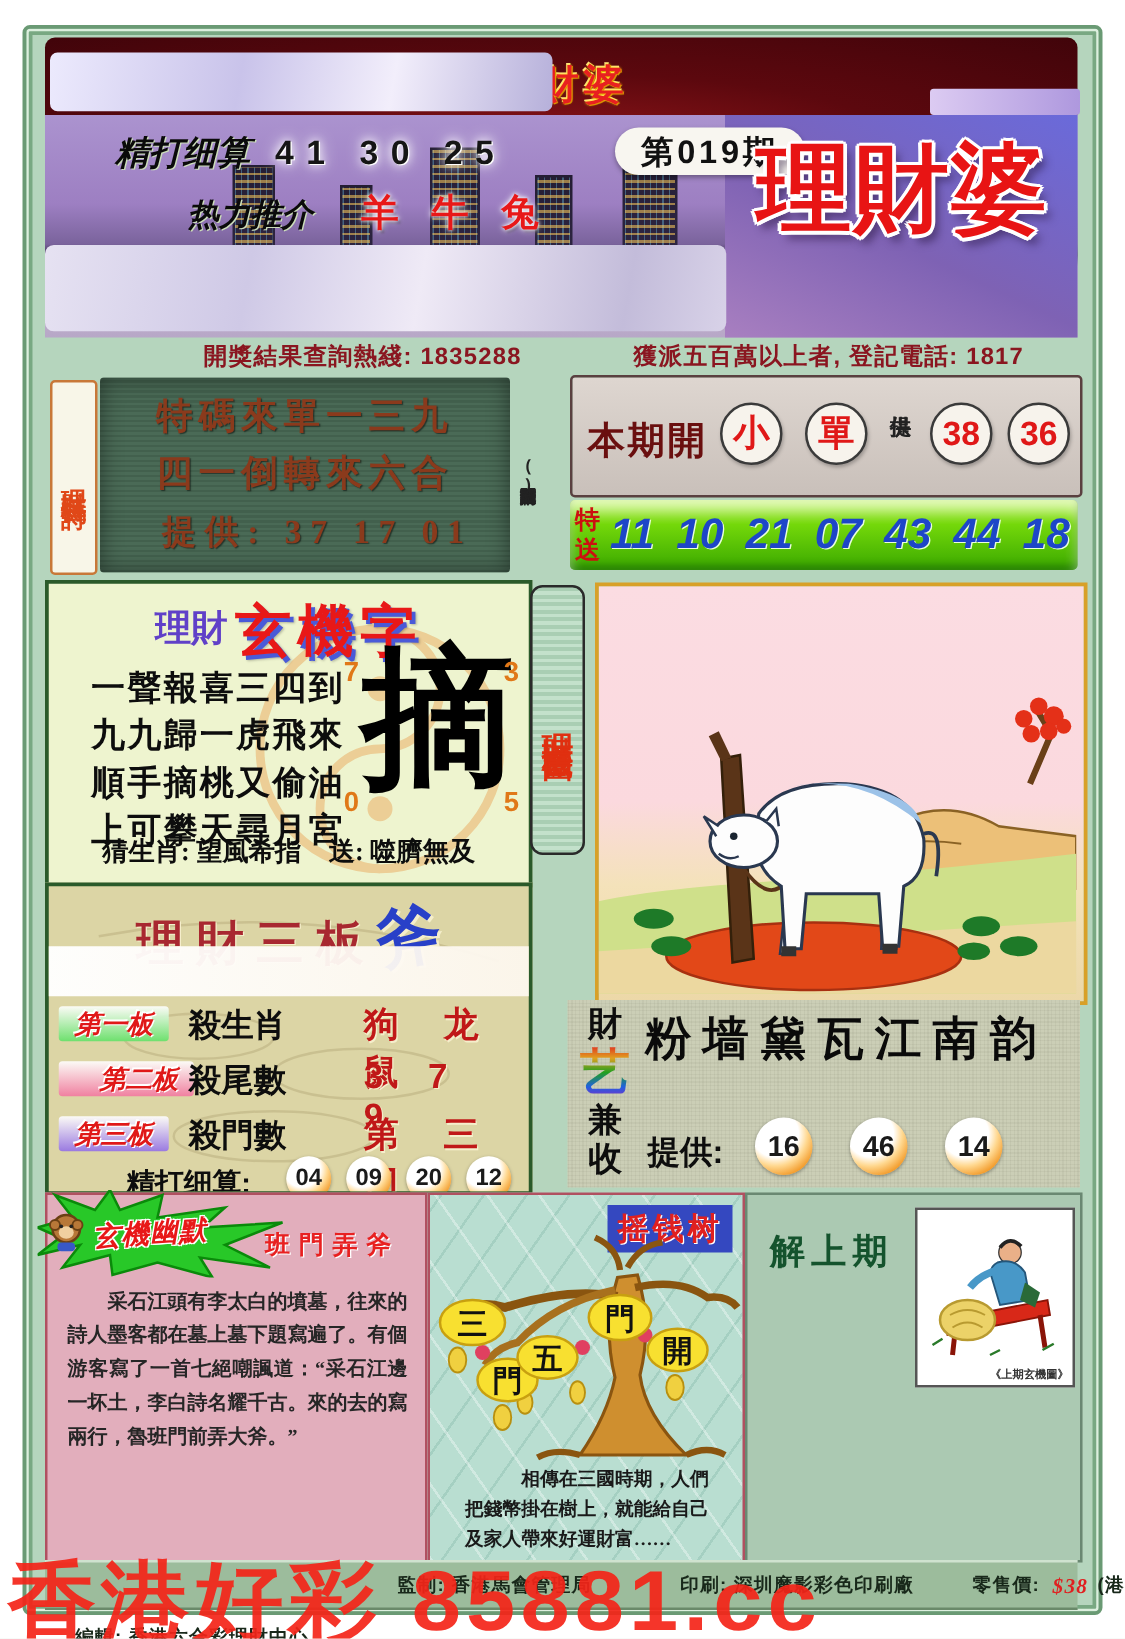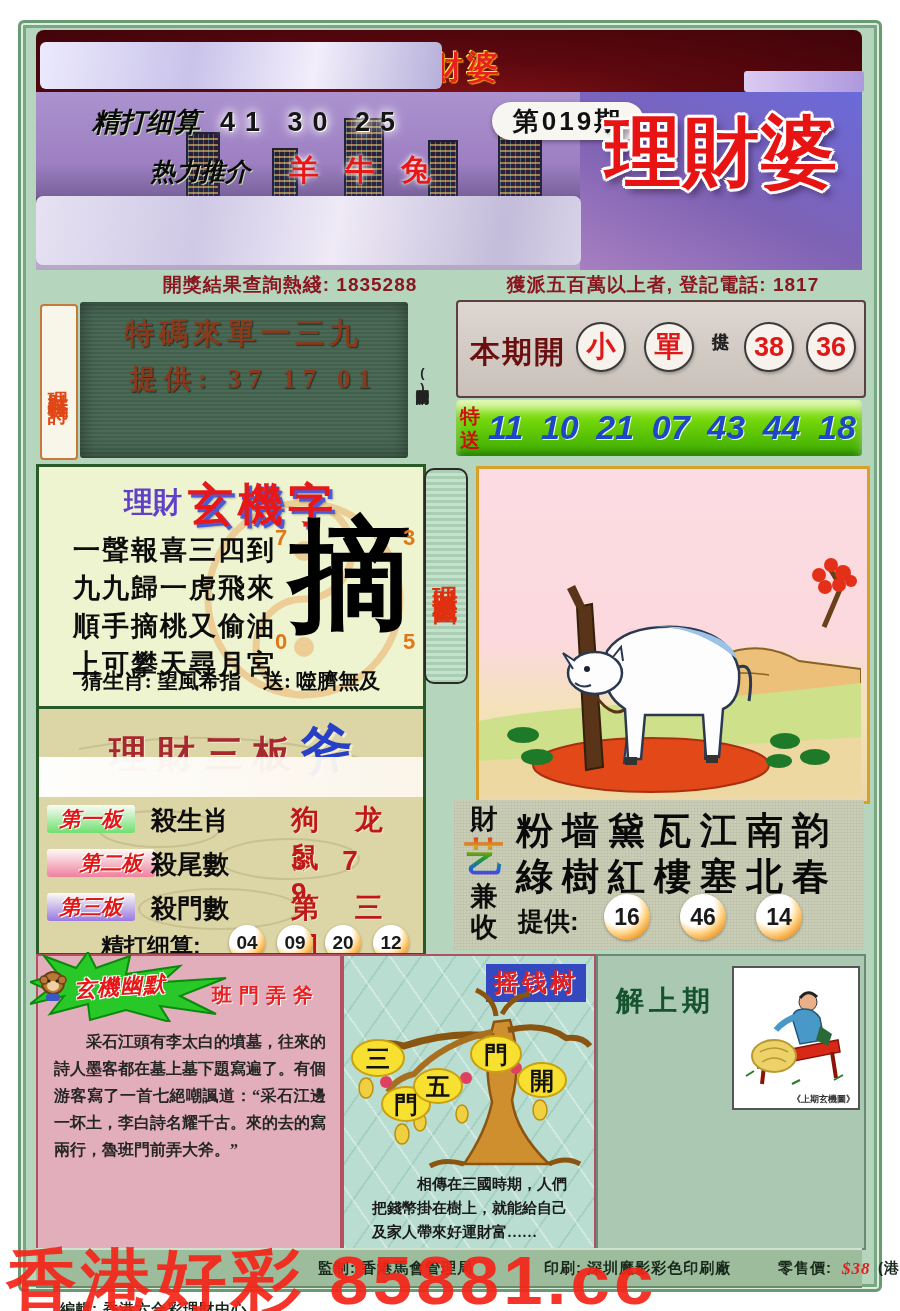--- a/index.html
+++ b/index.html
@@ -207,20 +207,21 @@
   <div class="abs blank-c"></div>
 
   <div class="abs hotline" style="left:120px;width:340px;text-align:center;">開獎結果查詢熱綫: 1835288</div>
   <div class="abs hotline" style="left:468px;width:390px;text-align:center;">獲派五百萬以上者, 登記電話: 1817</div>
 
   <div class="abs sp-side">
     <span class="vtext">理財特碼詩</span>
   </div>
   <div class="abs sp-panel">
     <div class="sp-line" style="margin-top:8px;">特碼來單一三九</div>
+    <div class="sp-line">四一倒轉來六合</div>
     <div class="sp-line sp-provide">提供: 37 17 01</div>
   </div>
   <div class="abs sp-note">
     <span class="vtext">(請刮開塗層觀閱)</span>
   </div>
 
   <div class="abs cur-box">
     <div class="abs cur-label">本期開</div>
     <div class="abs circle cjk" style="left:118px;top:20px;">小</div>
     <div class="abs circle cjk" style="left:186px;top:20px;">單</div>
@@ -347,21 +348,20 @@
   </div>
 
   <div class="abs cf-box">
     <div class="abs cf-side">
       <span class="ch">財</span>
       <span class="ch art">艺</span>
       <span class="ch">兼</span>
       <span class="ch">收</span>
     </div>
     <div class="abs cf-line" style="top:6px;">粉墙黛瓦江南韵</div>
-    <div class="abs cf-line" style="top:52px;">綠樹紅樓塞北春</div>
     <div class="abs cf-provide-label">提供:</div>
     <span class="ball cf-ball" style="left:150px;">16</span>
     <span class="ball cf-ball" style="left:226px;">46</span>
     <span class="ball cf-ball" style="left:302px;">14</span>
   </div>
 
   <div class="abs panel humor">
     <div class="abs burst">
       <svg width="200" height="70" viewBox="0 0 200 70">
         <polygon points="0,30 28,22 14,4 46,16 58,0 66,16 100,4 96,22 150,14 132,30 196,26 150,44 186,62 130,54 140,70 96,58 60,68 58,52 20,62 34,44 0,52 18,38" fill="#28c828" stroke="#0a8a0a" stroke-width="2"></polygon>

